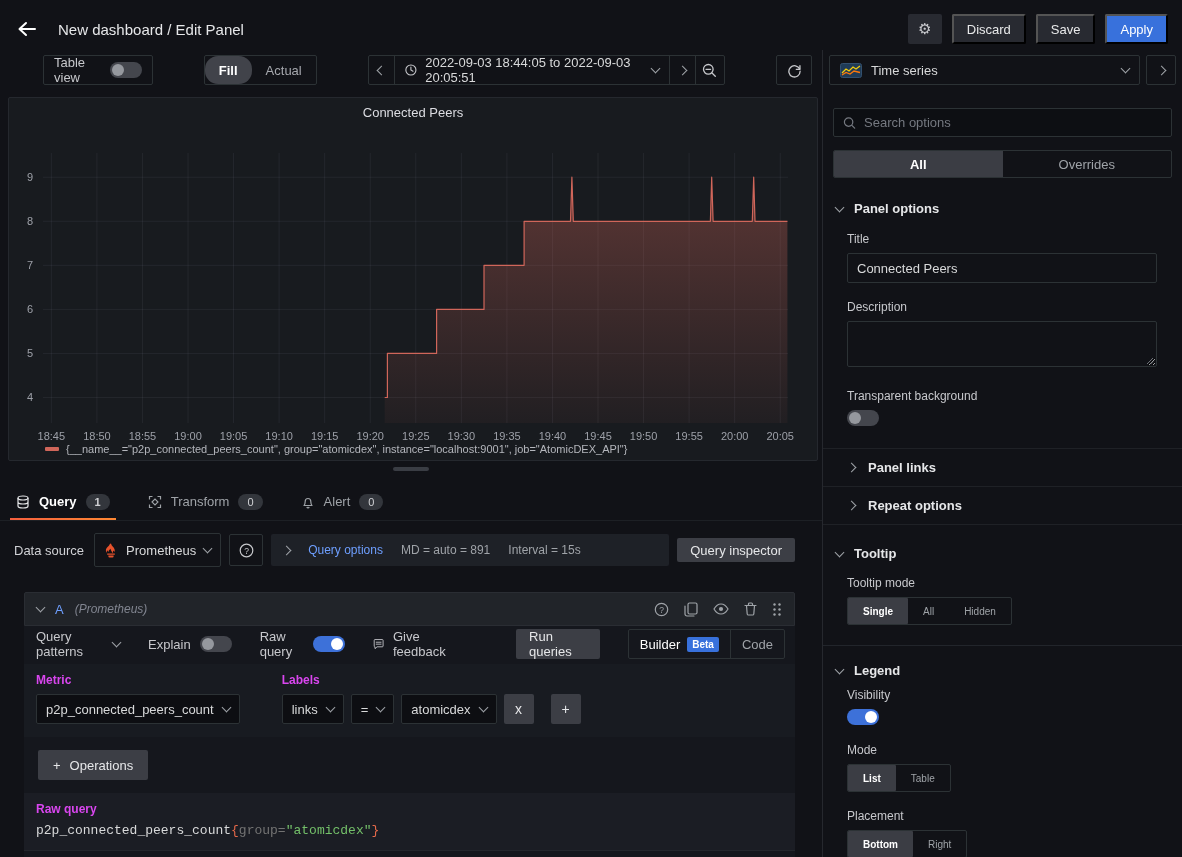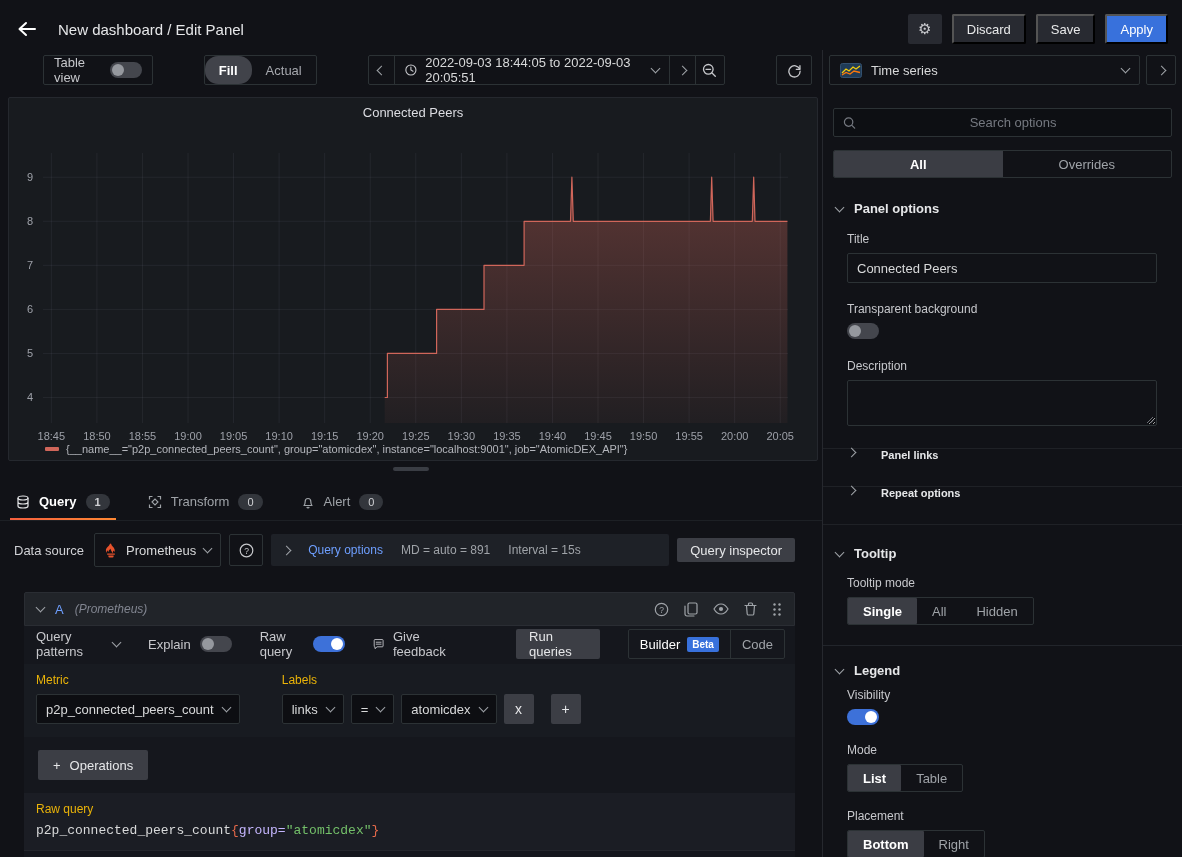--- a/index.html
+++ b/index.html
@@ -77,54 +77,54 @@
   .qicons > * { cursor:pointer; }
   .qbody { background:#15171d; }
   .qtoolbar { height:36px; display:flex; align-items:center; gap:28px; padding:0 10px 0 12px; font-size:13px; color:#c7c8cc; }
   .lblrow { display:flex; align-items:center; gap:9px; cursor:pointer; }
   .bc { display:flex; align-items:center; border:1px solid #2c3235; border-radius:2px; height:30px; }
   .bc .part { display:flex; align-items:center; gap:7px; padding:0 11px; height:100%; font-size:13px; cursor:pointer; }
   .bc .part.sel { color:#fff; }
   .bc .part.unsel { color:#9fa3a8; border-left:1px solid #2c3235; }
   .beta { background:#3871dc; color:#fff; font-size:10px; font-weight:700; padding:2px 5px; border-radius:2px; }
   .metric-sec { background:#181b21; padding:9px 12px 13px; display:flex; gap:42px; margin-top:2px; }
-  .fld-label { font-size:12px; font-weight:400; color:#eab308; margin-bottom:7px; display:block; }
+  .fld-label { font-size:12px; font-weight:700; color:#d946ef; margin-bottom:7px; display:block; }
   .selrow { display:flex; align-items:center; gap:7px; }
   .gsel { display:flex; align-items:center; gap:9px; height:30px; background:#0d0e12; border:1px solid #2c3235; border-radius:2px; padding:0 9px; font-size:13px; color:#d8d9da; cursor:pointer; }
   .sqbtn { width:30px; height:30px; background:#3c3e45; color:#e6e7e9; display:flex; align-items:center; justify-content:center; font-size:14px; border-radius:2px; cursor:pointer; }
   .plusbtn { margin-left:10px; }
   .ops-row { padding:13px 14px; }
   .ops-btn { display:inline-flex; align-items:center; gap:9px; height:30px; padding:0 15px; background:#3c3e45; border-radius:2px; color:#e6e7e9; font-size:13px; cursor:pointer; }
   .raw-sec { background:#1b1d24; padding:9px 12px 12px; margin-top:0; }
   .raw-code { font-family:"Liberation Mono", monospace; font-size:13px; margin-top:7px; color:#d8d9da; }
-  .tok-brace { color:#e5694a; } .tok-label { color:#c4b5fd; } .tok-str { color:#73bf69; }
+  .tok-brace { color:#e5694a; } .tok-label { color:#737373; } .tok-str { color:#73bf69; }
   .opts-footer { height:34px; display:flex; align-items:center; gap:18px; padding:0 13px; border-top:1px solid #24262c; }
   
   .viz-row { display:flex; gap:6px; margin:5px 6px 0; }
   .viz-select { flex:1; height:30px; border:1px solid #2c3235; border-radius:2px; display:flex; align-items:center; gap:9px; padding:0 10px; cursor:pointer; }
   .viz-select .name { font-size:13px; font-weight:500; color:#d8d9da; }
   .next-btn { width:30px; height:30px; border:1px solid #2c3235; border-radius:2px; display:flex; align-items:center; justify-content:center; cursor:pointer; }
   .search-row { margin:23px 10px 0; height:29px; border:1px solid #2c3235; border-radius:2px; background:#0d0f13; display:flex; align-items:center; gap:8px; padding:0 9px; }
-  .search-row input { background:transparent; border:none; outline:none; color:#d8d9da; font-size:13px; width:100%; font-family:"Liberation Sans",sans-serif;text-align:center; }
+  .search-row input { background:transparent; border:none; outline:none; color:#d8d9da; font-size:13px; width:100%; font-family:"Liberation Sans",sans-serif; }
   .search-row input::placeholder { color:#757980; }
   .allover { margin:13px 10px 0; display:flex; border:1px solid #2c3235; border-radius:2px; height:28px; overflow:hidden; }
   .allover .opt { flex:1; display:flex; align-items:center; justify-content:center; font-size:13px; color:#9fa3a8; cursor:pointer; }
   .allover .opt.sel { background:#3b3d44; color:#fff; font-weight:700; }
   .sec-h { display:flex; align-items:center; gap:11px; padding:23px 10px 8px 13px; color:#e6e7e9; font-weight:700; font-size:13px; cursor:pointer; }
   .sb-field { margin:8px 0 0 24px; }
   .sb-label { display:block; font-size:12px; font-weight:500; color:#c7c8cc; margin-bottom:7px; }
   .sb-input { width:310px; height:30px; background:transparent; border:1px solid #2c3235; border-radius:2px; color:#d8d9da; font-size:13px; padding:0 9px; font-family:"Liberation Sans",sans-serif; outline:none; }
   .sb-textarea { width:310px; height:46px; resize:vertical; background:transparent; border:1px solid #2c3235; border-radius:2px; color:#d8d9da; font-size:13px; padding:6px 9px; font-family:"Liberation Sans",sans-serif; outline:none; }
   .ta-wrap { position:relative; width:310px; }
   .ta-grip { position:absolute; right:3px; bottom:5px; pointer-events:none; }
   .collapse-group { margin-top:19px; border-bottom:1px solid #1f2126; }
-  .collapse-row { height:38px; display:flex; align-items:flex-start; gap:26px; padding-left:25px; border-top:1px solid #1f2126; color:#e6e7e9; font-weight:700; font-size:11px; cursor:pointer; }
+  .collapse-row { height:38px; display:flex; align-items:center; gap:13px; padding-left:25px; border-top:1px solid #1f2126; color:#e6e7e9; font-weight:700; font-size:13px; cursor:pointer; }
   .sec-div { border-top:1px solid #22252b; margin-top:20px; }
   .radio { display:inline-flex; border:1px solid #2c3235; border-radius:2px; height:28px; margin-left:24px; margin-top:0; }
-  .radio .ropt { display:flex; align-items:center; justify-content:center; padding:0 15px; font-size:13px; color:#9fa3a8; cursor:pointer; }
+  .radio .ropt { display:flex; align-items:center; justify-content:center; padding:0 15px; font-size:10px; color:#9fa3a8; cursor:pointer; }
   .radio .ropt.sel { background:#3b3d44; color:#fff; font-weight:700; border-radius:1px; }
 </style>
 </head>
 <body>
 
 <div class="header">
   <div class="back-btn">
     <svg class="ic" width="20" height="20" viewBox="0 0 20 20">
       <path d="M18 10 H3 M9 4 l-6.5 6 L9 16" stroke="#fff" stroke-width="2" fill="none" stroke-linecap="round" stroke-linejoin="round"></path>
     </svg>
@@ -472,33 +472,33 @@
 
   
   <div class="sec-h">
     <span class="chev d"></span>
     <span>Panel options</span>
   </div>
   <div class="sb-field">
     <span class="sb-label">Title</span>
     <input class="sb-input" value="Connected Peers" style="">
   </div>
-  <div class="sb-field" style="margin-top:19px">
-    <span class="sb-label">Transparent background</span>
-    <span class="tgl"><span class="knob"></span></span>
-  </div>
   <div class="sb-field" style="margin-top:17px">
     <span class="sb-label">Description</span>
     <div class="ta-wrap">
       <textarea class="sb-textarea" style=""></textarea>
       <svg class="ic ta-grip" width="8" height="8" viewBox="0 0 8 8">
         <path d="M7 1 L1 7 M7 4.5 L4.5 7" stroke="#6e7077" stroke-width="1"></path>
       </svg>
     </div>
   </div>
+  <div class="sb-field" style="margin-top:19px">
+    <span class="sb-label">Transparent background</span>
+    <span class="tgl"><span class="knob"></span></span>
+  </div>
 
   <div class="collapse-group">
     <div class="collapse-row">
       <span class="chev r"></span>
       <span>Panel links</span>
     </div>
     <div class="collapse-row">
       <span class="chev r"></span>
       <span>Repeat options</span>
     </div>

